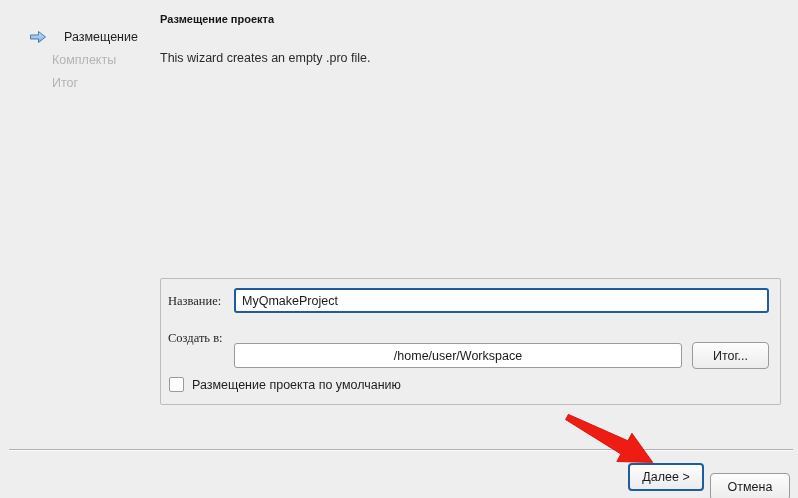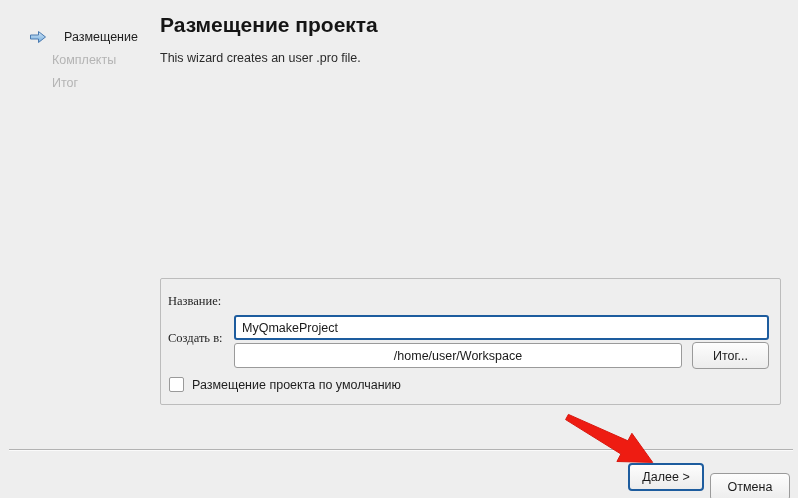--- a/index.html
+++ b/index.html
@@ -18,21 +18,21 @@
     position:absolute;left:52px;height:16px;
     font-size:12.5px;line-height:16px;white-space:nowrap;
   }
   .step.active{color:#1e1e1e;margin-left:12px;}
   .step.inactive{color:#b4b4b4;}
   .step-arrow{position:absolute;left:29px;top:30px;width:18px;height:14px;}
 
   
   .page-title{
     position:absolute;left:160px;top:13px;
-    font-size:21px;font-weight:700;color:#151515;
+    font-size:11px;font-weight:700;color:#151515;
   }
   .page-subtitle{
     position:absolute;left:160px;top:51px;
     font-size:12.5px;color:#2a2a2a;
   }
 
   
   .form-frame{
     position:absolute;left:160px;top:278px;width:621px;height:127px;
     border:1px solid #bcbcbc;border-radius:2px;
@@ -42,21 +42,21 @@
     position:absolute;font-size:12.5px;color:#1e1e1e;white-space:nowrap;font-family:Liberation Serif, serif;
   }
   .text-input{
     position:absolute;box-sizing:border-box;
     background:#ffffff;
     font-family:"Liberation Sans",sans-serif;
     font-size:12.5px;color:#1a1a1a;
     padding:0 6px;outline:none;
   }
   .text-input.focused{
-    border:2px solid #1d5c9e;border-radius:3px;margin-top:27px;
+    border:2px solid #1d5c9e;border-radius:3px;
   }
   .text-input.normal{
     border:1px solid #9a9a9a;border-radius:3px;
   }
   .push-button{
     position:absolute;box-sizing:border-box;
     background:linear-gradient(180deg,#fdfdfd 0%,#ececec 100%);
     border:1px solid #9a9a9a;border-radius:4px;
     font-family:"Liberation Sans",sans-serif;
     font-size:12.5px;color:#1a1a1a;
@@ -102,21 +102,21 @@
       <stop offset="1" stop-color="#76aede"></stop>
     </linearGradient>
   </defs>
   <path d="M1.5 5 h8 V1.5 L16.5 7 L9.5 12.5 V9 h-8 Z" fill="url(#ag)" stroke="#4a7ab0" stroke-width="1"></path>
 </svg>
 <div class="step active" style="top:29px;">Размещение</div>
 <div class="step inactive" style="top:52px;">Комплекты</div>
 <div class="step inactive" style="top:75px;">Итог</div>
 
 <div class="page-title">Размещение проекта</div>
-<div class="page-subtitle">This wizard creates an user .pro file.</div>
+<div class="page-subtitle">This wizard creates an empty .pro file.</div>
 
 <div class="form-frame"></div>
 
 <label class="field-label" style="left:168px;top:294px;">Название:</label>
 <input class="text-input focused" style="left: 234px; top: 288px; width: 535px; height: 25px;" value="MyQmakeProject">
 
 <label class="field-label" style="left:168px;top:331px;">Создать в:</label>
 <input class="text-input normal" style="left: 234px; top: 343px; width: 448px; height: 25px; text-align: center;" value="/home/user/Workspace">
 <div class="push-button" style="left:692px;top:342px;width:77px;height:27px;">Итог...</div>
 

